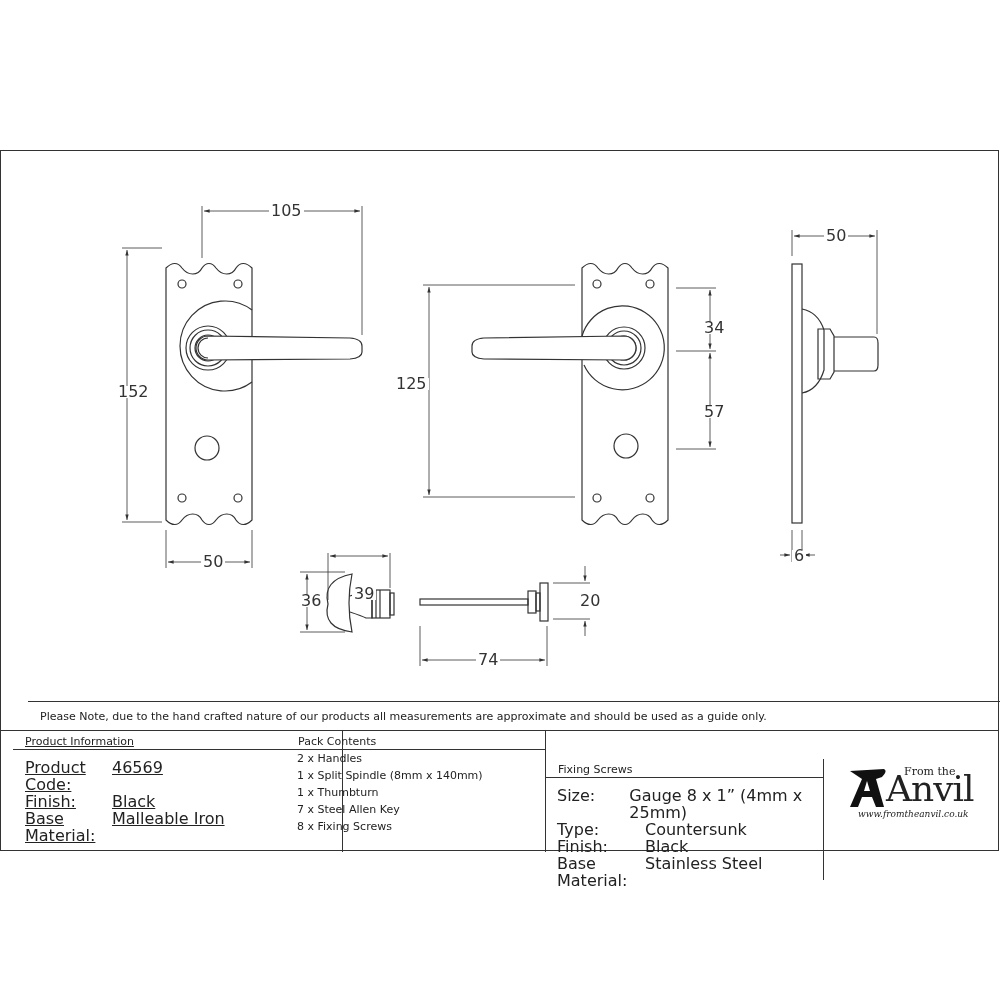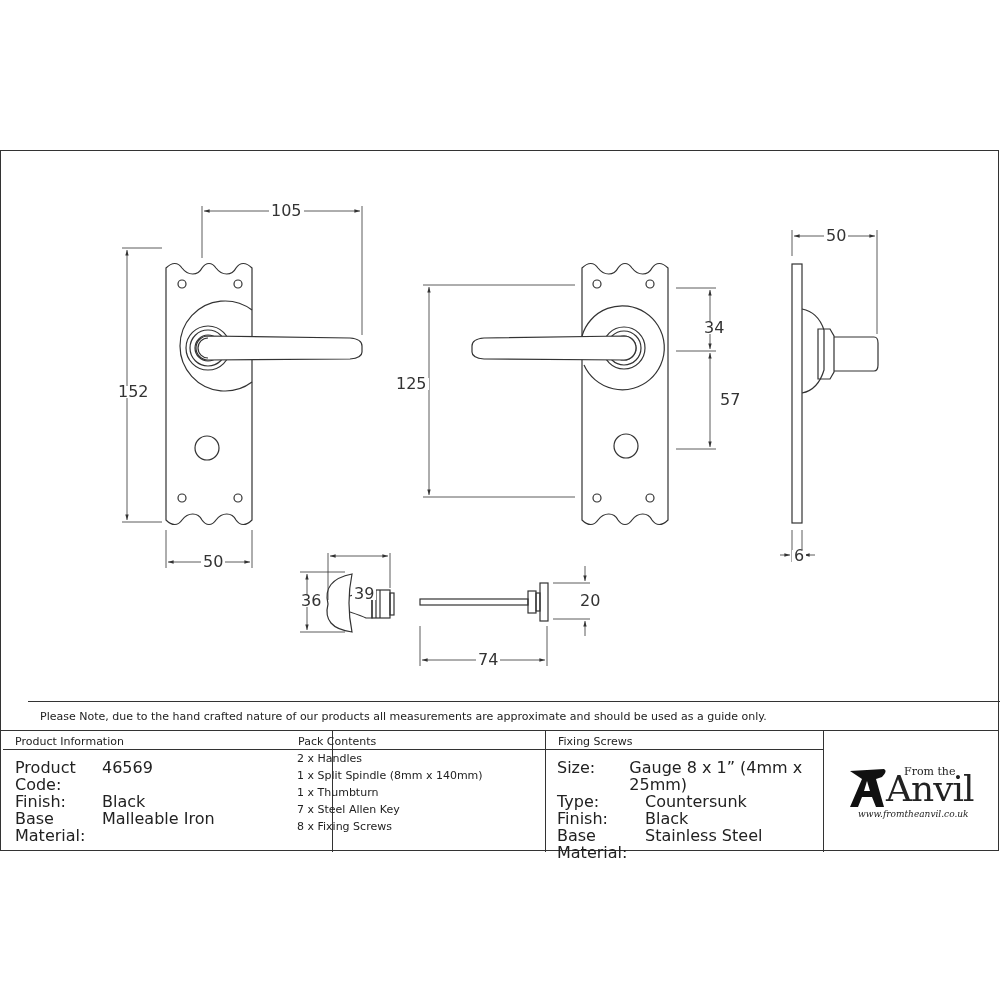--- a/index.html
+++ b/index.html
@@ -4,23 +4,23 @@
 <style>
   html, body { margin: 0; padding: 0; background: #ffffff; }
   body { width: 1000px; height: 1000px; position: relative; overflow: hidden; font-family: "DejaVu Sans", sans-serif; color: #222; }
   .sheet { position: absolute; left: 0; top: 150px; width: 999px; height: 701px; border: 1.5px solid #333; box-sizing: border-box; }
   .drawing { position: absolute; left: 0; top: 150px; width: 1000px; height: 550px; }
   .dim { position: absolute; font-size: 16px; color: #333; background: #fff; line-height: 12px; padding: 0 2px; }
   .note { position: absolute; left: 0; top: 701px; width: 999px; height: 29px; border-top: 1.5px solid #333; box-sizing: border-box; font-size: 11px; padding: 8px 0 0 12px; margin-left: 28px; }
   .info-table { position: absolute; left: 0; top: 730px; width: 999px; height: 121px; border-top: 1.5px solid #333; box-sizing: border-box; }
   .col { position: absolute; top: 0; height: 121px; box-sizing: border-box; }
   .col-head { height: 19px; border-bottom: 1.5px solid #333; font-size: 11px; padding: 4px 0 0 12px; box-sizing: border-box; }
-  .col-1 { left: 3px; width: 330px; border-right: 1.5px solid #333; }
+  .col-1 { left: 13px; width: 330px; border-right: 1.5px solid #333; text-decoration: underline; }
   .col-2 { left: 286px; width: 260px; border-right: 1.5px solid #333; }
-  .col-3 { left: 546px; width: 278px; border-right: 1.5px solid #333; }
+  .col-3 { left: 546px; width: 278px; border-right: 1.5px solid #333; margin-top: 28px; }
   .col-4 { left: 824px; width: 175px; }
   .kv { font-size: 16px; line-height: 17px; display: flex; }
   .kv .k { width: 87px; padding-left: 12px; }
   .kv3 .k { width: 88px; padding-left: 11px; }
   .kvbody { padding-top: 9px; }
   .plist { padding: 0 0 0 11px; font-size: 11px; line-height: 17px; }
   .logo { position: absolute; left: 26px; top: 30px; width: 130px; height: 60px; }
   .logo-from { position: absolute; left: 54px; top: 4px; font-family: "DejaVu Serif", serif; font-size: 11px; }
   .logo-anvil { position: absolute; left: 36px; top: 10px; font-family: "DejaVu Serif", serif; font-size: 36px; line-height: 36px; letter-spacing: -1px; }
   .logo-url { position: absolute; left: 8px; top: 48px; font-family: "DejaVu Serif", serif; font-style: italic; font-size: 9px; }
@@ -139,21 +139,21 @@
       <line x1="422" y1="660" x2="545" y2="660" marker-start="url(#ar)" marker-end="url(#ar)"></line>
     </g>
   </svg>
 
   
   <span class="dim" style="left:269px;top:55px;">105</span>
   <span class="dim" style="left:116px;top:236px;">152</span>
   <span class="dim" style="left:201px;top:406px;">50</span>
   <span class="dim" style="left:394px;top:228px;">125</span>
   <span class="dim" style="left:702px;top:164px;margin-top:8px;">34</span>
-  <span class="dim" style="left:702px;top:244px;margin-left:16px;">57</span>
+  <span class="dim" style="left:702px;top:256px;">57</span>
   <span class="dim" style="left:824px;top:80px;">50</span>
   <span class="dim" style="left:792px;top:400px;">6</span>
   <span class="dim" style="left:352px;top:399px;margin-top:39px;">39</span>
   <span class="dim" style="left:299px;top:445px;">36</span>
   <span class="dim" style="left:476px;top:504px;">74</span>
   <span class="dim" style="left:578px;top:445px;">20</span>
 </div>
 
 <div class="note">Please Note, due to the hand crafted nature of our products all measurements are approximate and should be used as a guide only.</div>
 

